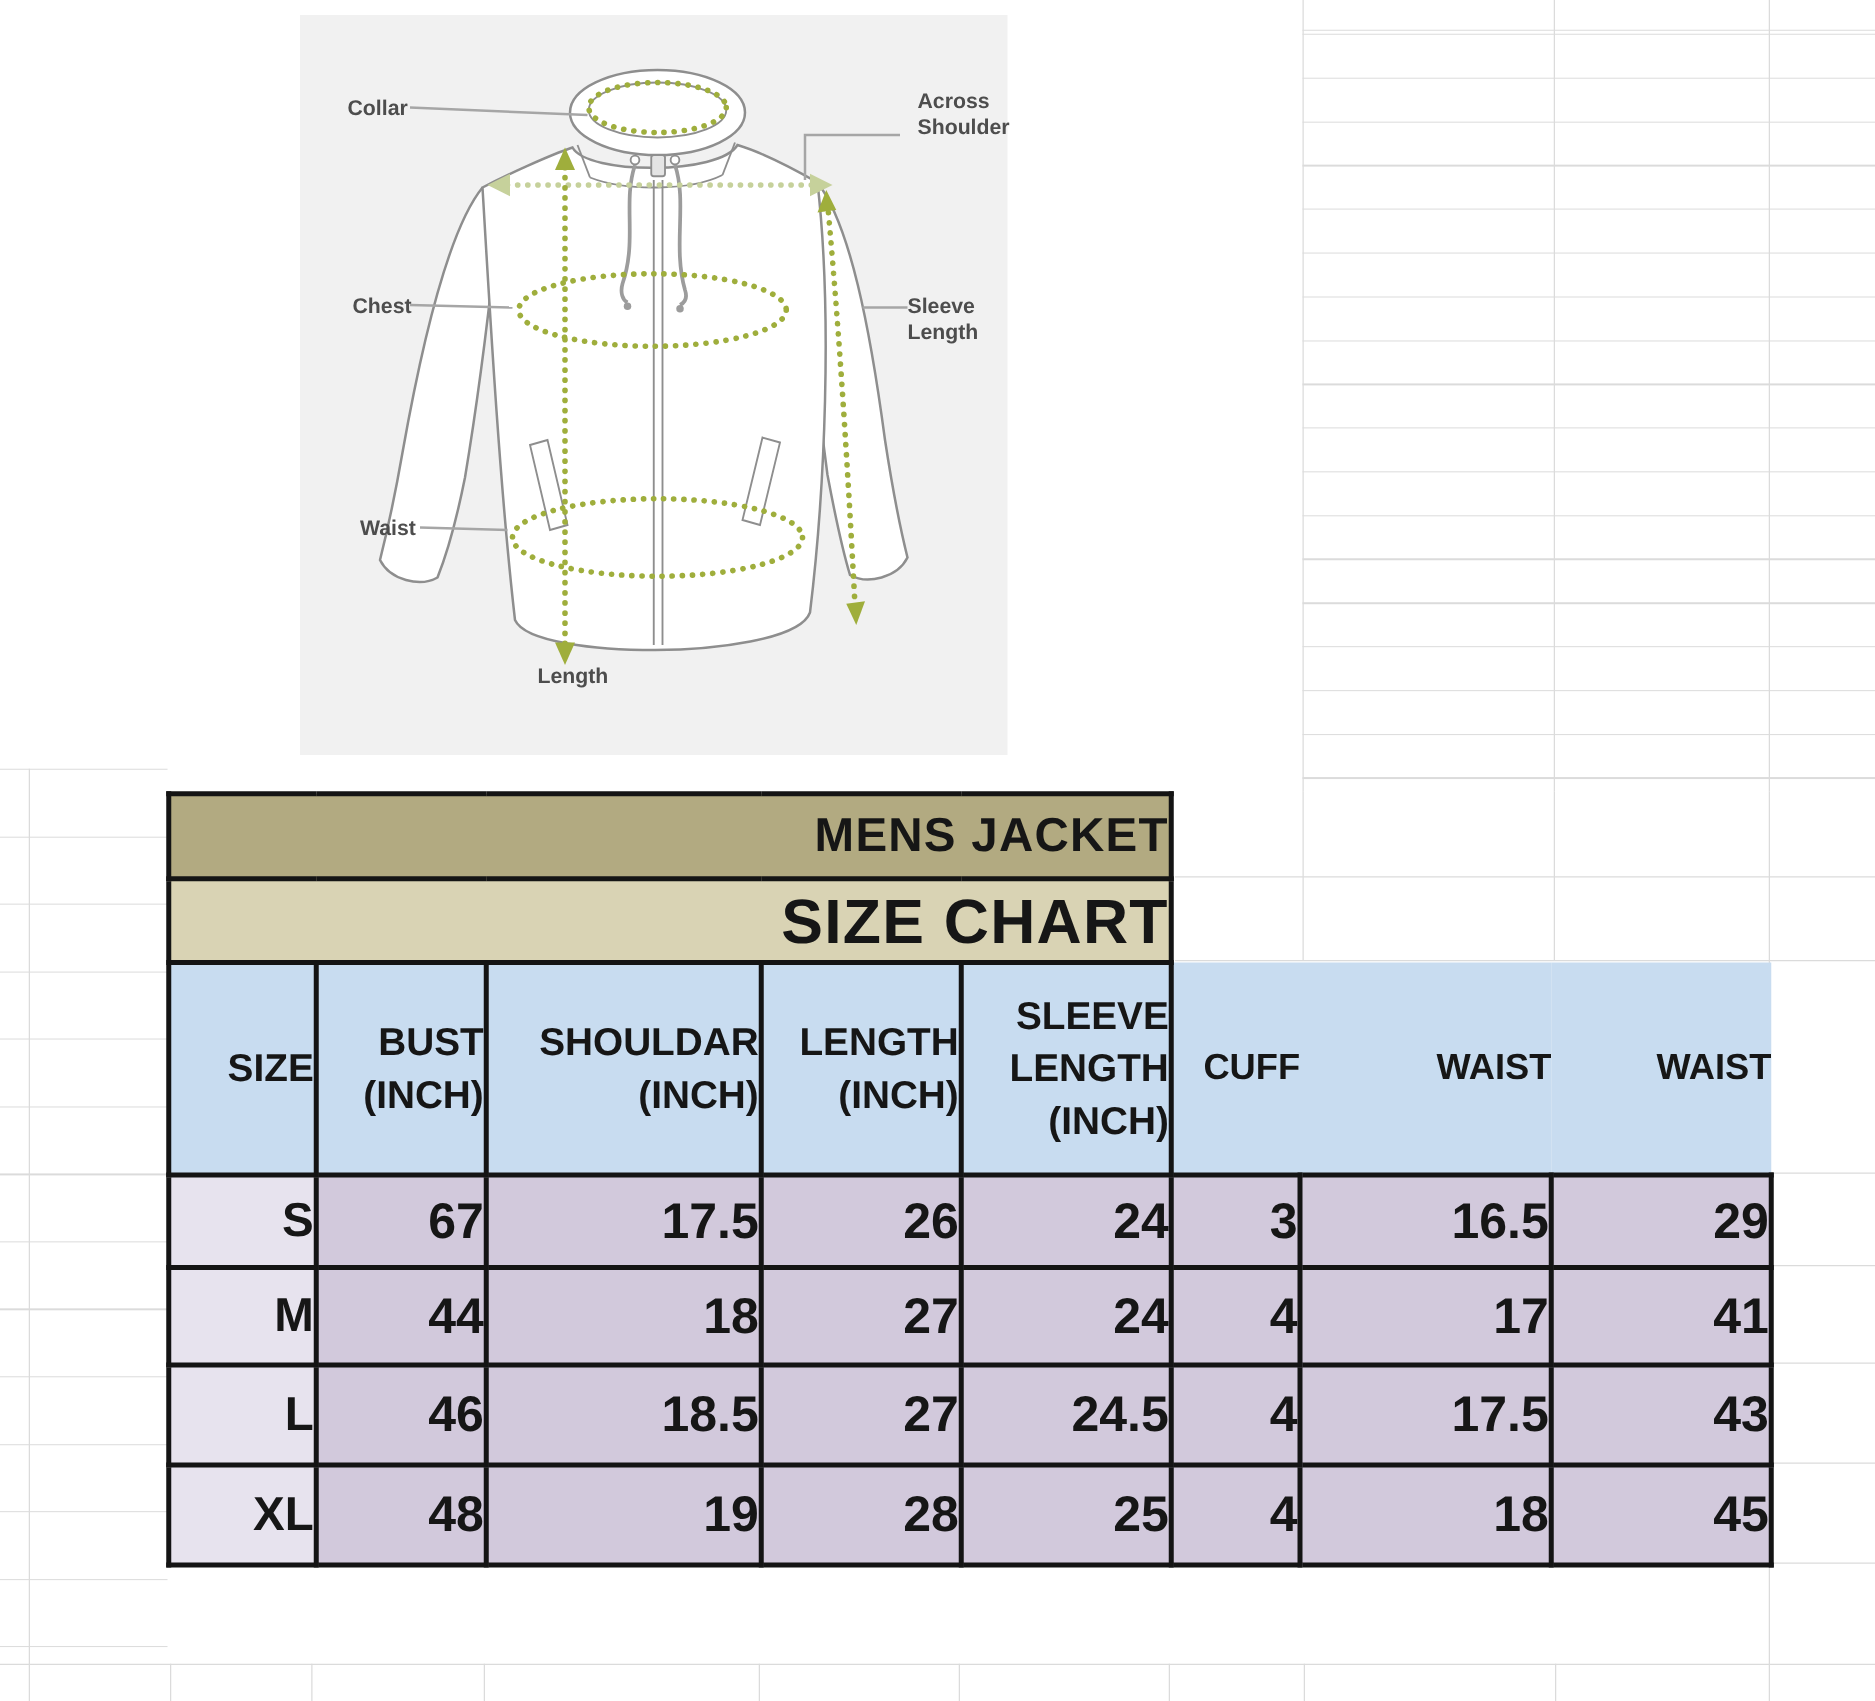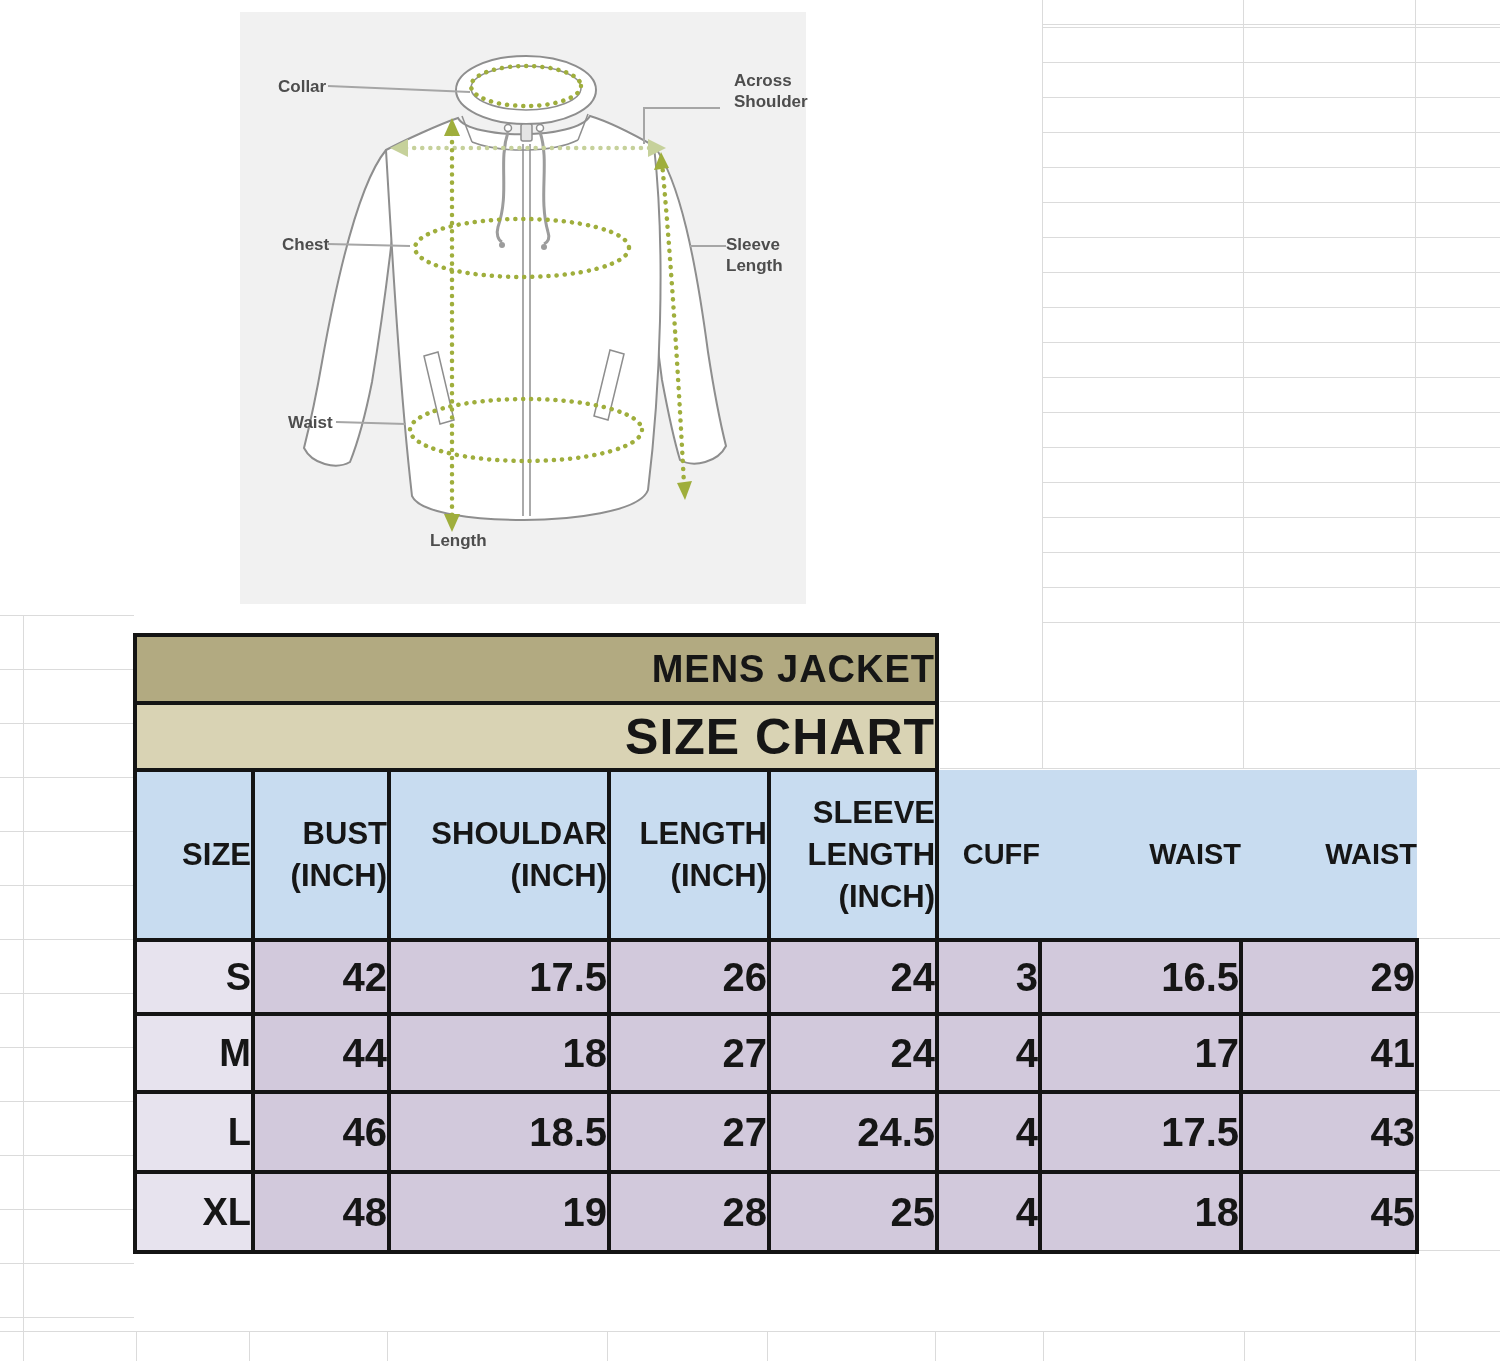--- a/index.html
+++ b/index.html
@@ -163,21 +163,21 @@
 LENGTH
 (INCH)</th>
         <th class="h-right">CUFF</th>
         <th class="h-right">WAIST</th>
         <th class="h-right">WAIST</th>
       </tr>
   </thead>
   <tbody id="table-body">
       <tr>
         <td class="c-size b">S</td>
-        <td class="c-val b">42</td>
+        <td class="c-val b">67</td>
         <td class="c-val b">17.5</td>
         <td class="c-val b">26</td>
         <td class="c-val b">24</td>
         <td class="c-val b">3</td>
         <td class="c-val b">16.5</td>
         <td class="c-val b">29</td>
       </tr>
       <tr>
         <td class="c-size b">M</td>
         <td class="c-val b">44</td>

